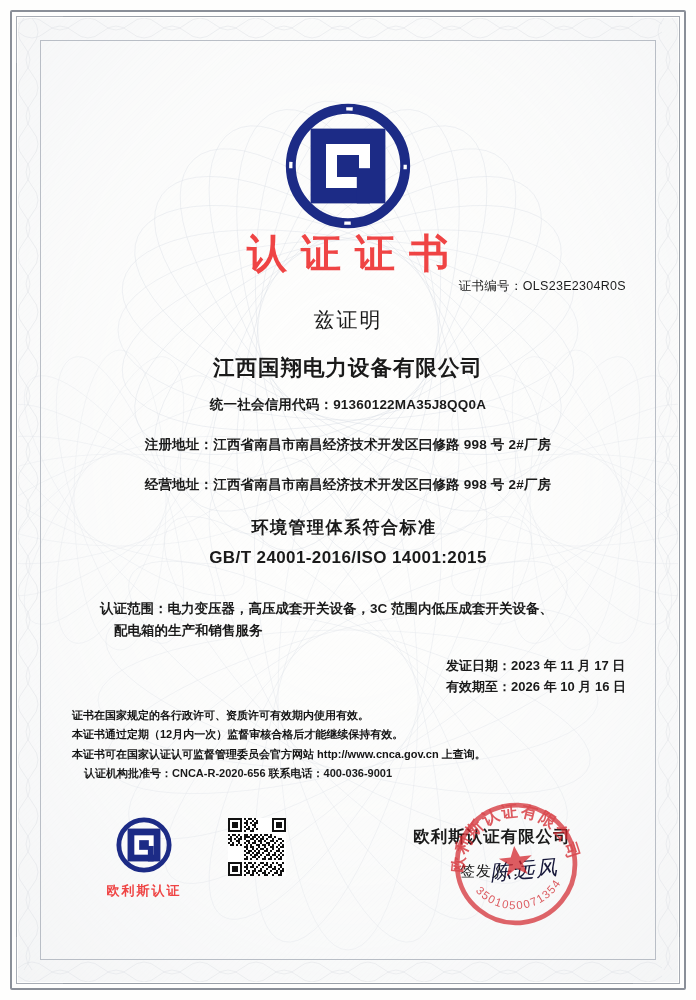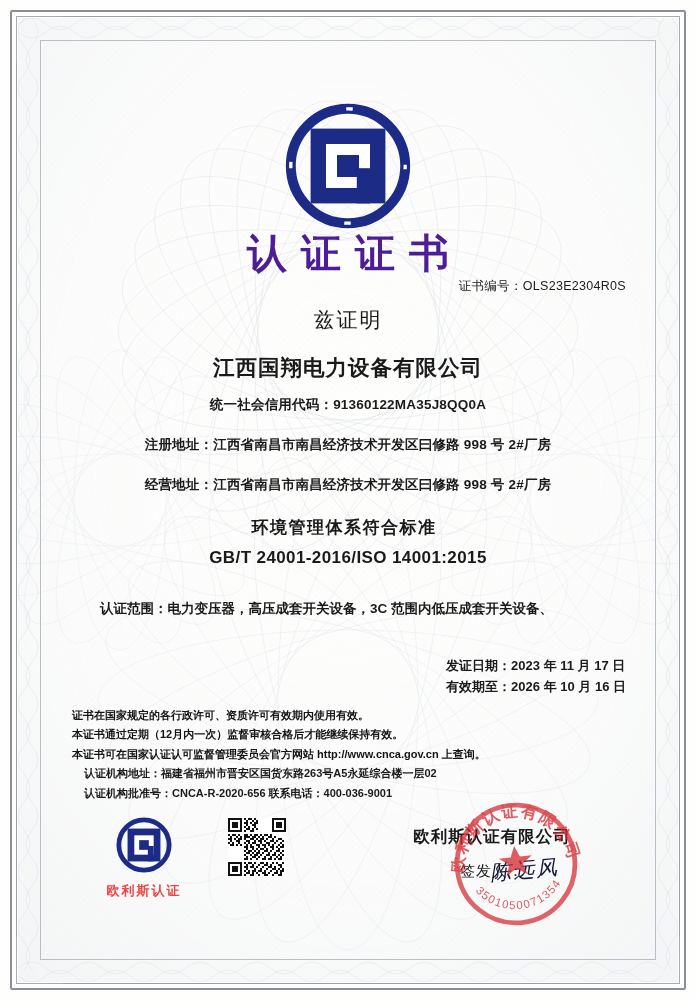--- a/index.html
+++ b/index.html
@@ -69,21 +69,21 @@
 
   .title {
     position: absolute;
     top: 178px;
     left: 0; right: 0;
     text-align: center;
     font-family: "DejaVu Serif", "Liberation Serif", serif;
     font-size: 40px;
     font-weight: bold;
     letter-spacing: 14px;
-    color: #4c1d95;
+    color: #ef4444;
     text-indent: 14px;
   }
 
   .cert-no {
     position: absolute;
     top: 230px;
     right: 22px;
     font-size: 12.5px;
     color: #1b1b1b;
     letter-spacing: 0.3px;
@@ -396,35 +396,35 @@
 
     <div class="field-block f-credit">统一社会信用代码：91360122MA35J8QQ0A</div>
     <div class="field-block f-reg">注册地址：江西省南昌市南昌经济技术开发区曰修路 998 号 2#厂房</div>
     <div class="field-block f-biz">经营地址：江西省南昌市南昌经济技术开发区曰修路 998 号 2#厂房</div>
 
     <div class="std-title">环境管理体系符合标准</div>
     <div class="std-code">GB/T 24001-2016/ISO 14001:2015</div>
 
     <div class="scope">
       <span class="indent">认证范围：电力变压器，高压成套开关设备，3C 范围内低压成套开关设备、</span><br>
+      <span class="indent" style="margin-left:14px">配电箱的生产和销售服务</span>
     </div>
 
     <div class="dates">
       <div>发证日期：2023 年 11 月 17 日</div>
       <div>有效期至：2026 年 10 月 16 日</div>
     </div>
 
     <div class="fineprint">
       <span class="ln">证书在国家规定的各行政许可、资质许可有效期内使用有效。</span>
       <span class="ln">本证书通过定期（12月内一次）监督审核合格后才能继续保持有效。</span>
       <span class="ln">本证书可在国家认证认可监督管理委员会官方网站 http://www.cnca.gov.cn 上查询。</span>
     </div>
 
     <div class="orgblock">
-      <span class="ln">认证机构地址：福建省福州市晋安区国货东路263号A5永延综合楼一层02</span>
       <span class="ln">认证机构批准号：CNCA-R-2020-656    联系电话：400-036-9001</span>
     </div>
 
     <div class="footer-logo">
       <svg width="58" height="58" viewBox="0 0 120 120" xmlns="http://www.w3.org/2000/svg">
         <g fill="none" stroke="#1c2b86" stroke-width="10">
           <path d="M60 8 A52 52 0 0 1 112 60"></path>
           <path d="M112 60 A52 52 0 0 1 60 112"></path>
           <path d="M60 112 A52 52 0 0 1 8 60"></path>
           <path d="M8 60 A52 52 0 0 1 60 8"></path>

